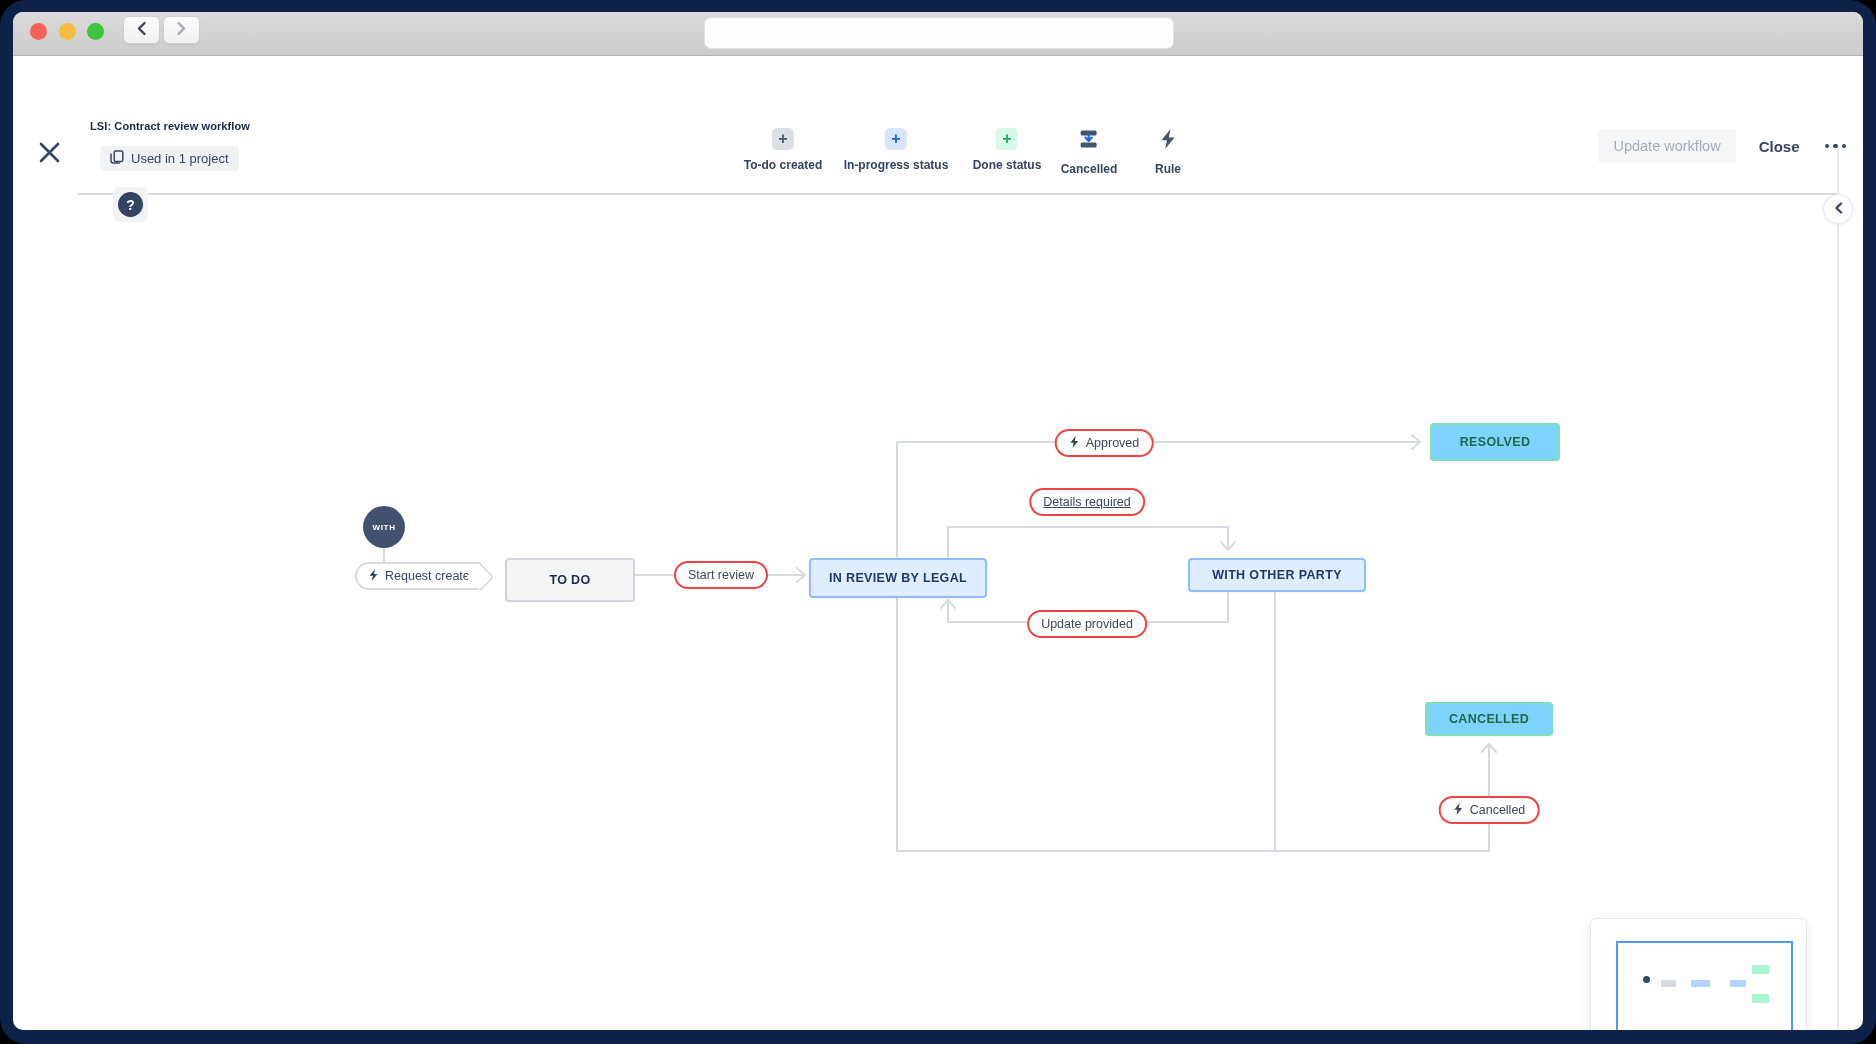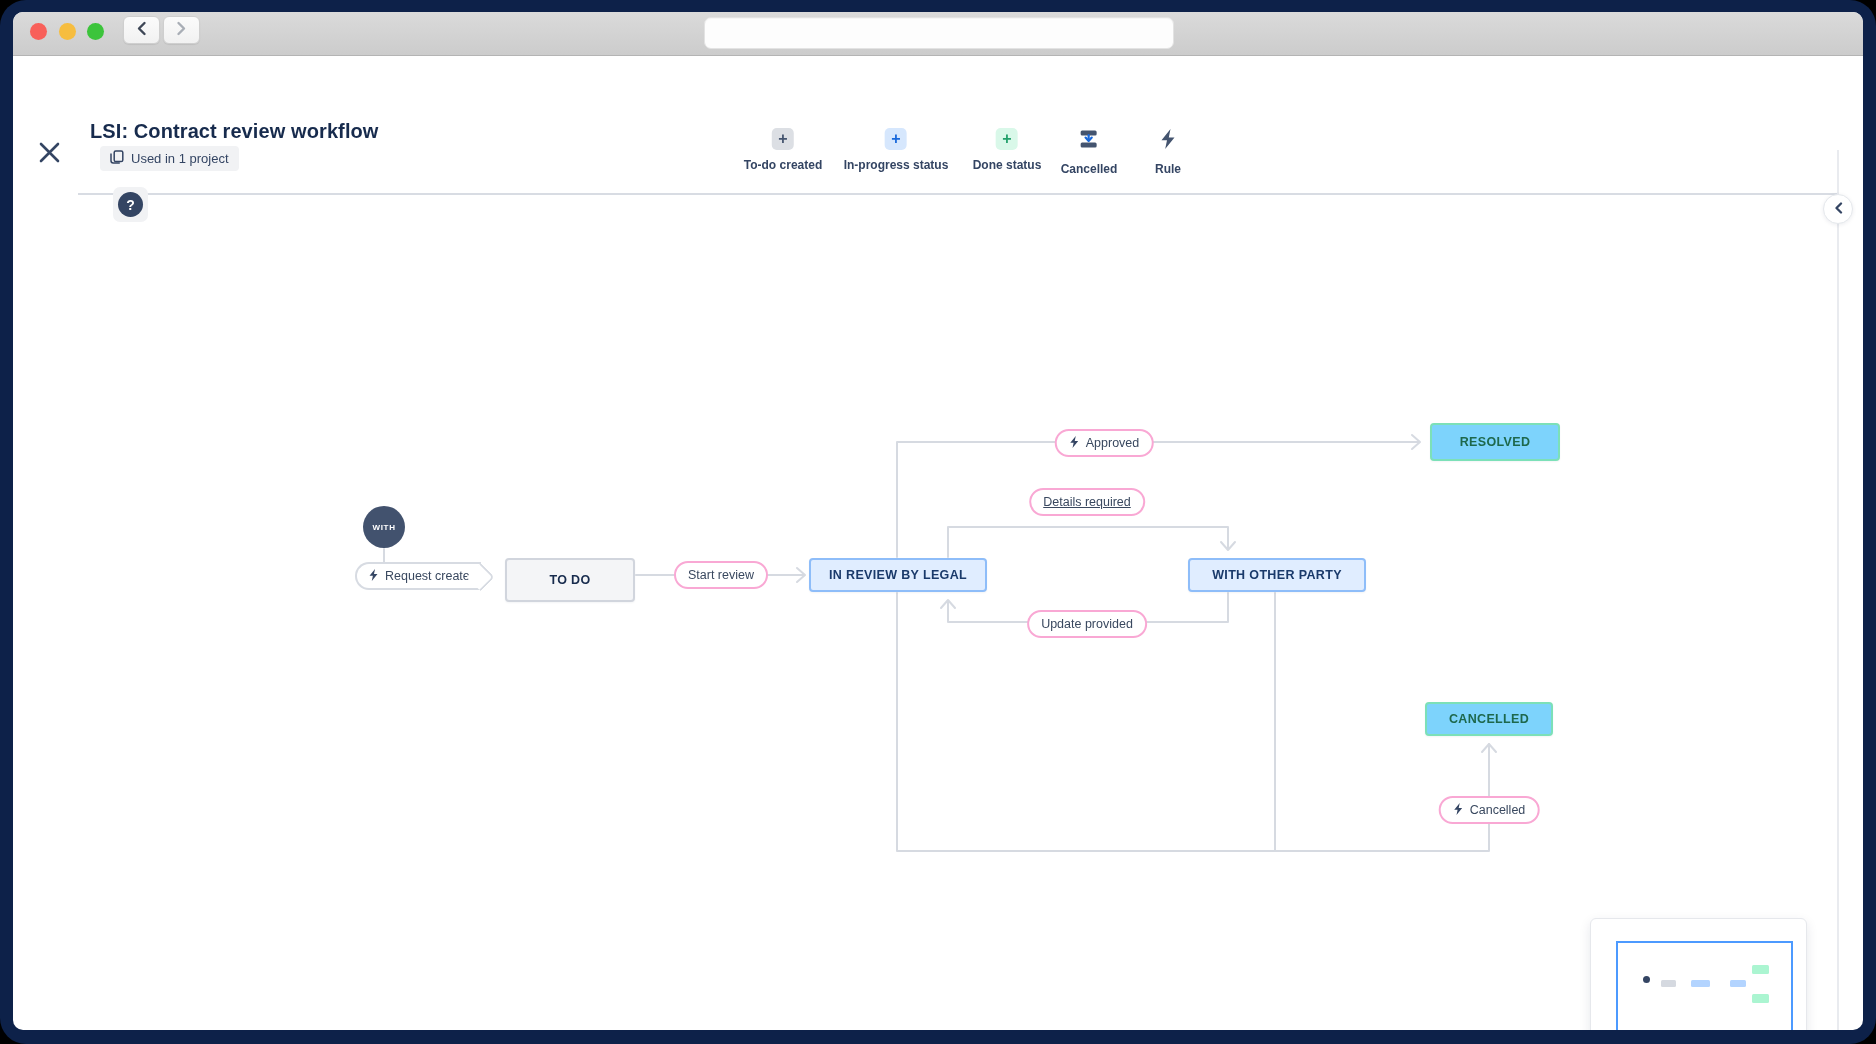--- a/index.html
+++ b/index.html
@@ -18,21 +18,21 @@
             border:1px solid #cfcfcf; border-radius:6px; display:flex; align-items:center; justify-content:center;
             box-shadow:0 1px 1px rgba(0,0,0,.08); }
   .navbtn.back { left:110px; }
   .navbtn.fwd { left:150px; }
   .urlbar { position:absolute; left:691px; top:5px; width:470px; height:32px; background:#fdfdfd;
             border:1px solid #e3e3e3; border-radius:7px; box-shadow:inset 0 1px 1px rgba(0,0,0,.03); }
 
   
   .header { position:absolute; left:0; top:44px; width:1850px; height:94px; background:#fff; }
   .close-x { position:absolute; left:23px; top:85px; width:26px; height:26px; display:flex; align-items:center; justify-content:center; cursor:pointer; }
-  .wf-title { position:absolute; left:77px; top:64px; font-size:20px; font-weight:bold; color:#172b4d; letter-spacing:.1px; }
+  .wf-title { position:absolute; left:77px; top:64px; font-size:11px; font-weight:bold; color:#172b4d; letter-spacing:.1px; }
   .badge { position:absolute; left:87px; top:90px; height:25px; background:#f1f2f4; border-radius:4px;
            display:flex; align-items:center; gap:7px; padding:0 10px; color:#344563; font-size:13px; font-weight:500; }
   .toolbar-item { position:absolute; top:72px; transform:translateX(-50%); display:flex; flex-direction:column; align-items:center; gap:8px; cursor:pointer; }
   .ticon { width:22px; height:22px; border-radius:5px; display:flex; align-items:center; justify-content:center; }
   .ticon.gray { background:#dcdfe4; }
   .ticon.blue { background:#d6e7fd; }
   .ticon.green { background:#d9f8e9; }
   .plus { font-size:16px; font-weight:bold; line-height:1; }
   .plus.navy { color:#44546f; } .plus.bluec { color:#1868db; } .plus.greenc { color:#22a06b; }
   .tlabel { font-size:12px; font-weight:600; color:#344563; white-space:nowrap; }
@@ -57,21 +57,21 @@
   
   svg.connectors { position:absolute; left:0; top:0; pointer-events:none; }
   .start-node { position:absolute; left:350px; top:494px; width:42px; height:42px; border-radius:50%; background:#42526e;
                 color:#fff; font-size:8px; font-weight:bold; letter-spacing:.7px; display:flex; align-items:center; justify-content:center; cursor:pointer; }
   .status { position:absolute; display:flex; align-items:center; justify-content:center; border-radius:4px;
             font-weight:bold; font-size:12.5px; letter-spacing:.35px; border:2px solid; cursor:pointer;
             box-shadow:0 1px 2px rgba(23,43,77,.05); white-space:nowrap; }
   .st-gray { background:#f4f5f7; border-color:#d1d5dd; color:#172b4d; }
   .st-blue { background:#e0edff; border-color:#8ebdf9; color:#1a3a6b; }
   .st-green { background:#7dd3fc; border-color:#7ce0b8; color:#1e684c; }
-  .tpill { position:absolute; height:28px; background:#fff; border:2px solid #f9a8d4; border-radius:15px;
+  .tpill { position:absolute; height:28px; background:#fff; border:2px solid #ef4444; border-radius:15px;
            display:flex; align-items:center; justify-content:center; gap:6px; padding:0 12px;
            font-size:12.5px; font-weight:500; color:#39485f; cursor:pointer; white-space:nowrap; }
   .tpill.centered { transform:translateX(-50%); }
   .arrow-pill { position:absolute; left:342px; top:550px; height:28px; background:#fff;
                 border:2px solid #d7dbe2; border-right:none; border-radius:15px 0 0 15px;
                 display:flex; align-items:center; gap:6px; padding:0 4px 0 11px;
                 font-size:12.5px; font-weight:500; color:#39485f; cursor:pointer; white-space:nowrap; }
   .arrow-tip { position:absolute; right:-10px; top:3.2px; width:19.5px; height:19.5px; background:#fff;
                border-top:2px solid #d7dbe2; border-right:2px solid #d7dbe2; border-top-right-radius:5px;
                transform:rotate(45deg); }
@@ -160,20 +160,29 @@
       </div>
       <div class="toolbar-item" style="left:1155px">
         <span>
           <svg width="18" height="22" viewBox="0 0 18 22">
               <path d="M11.5 1 L2.5 12.3 H8 L6.2 21 L15.5 9.5 H9.8 L11.5 1 Z" fill="#44546f"></path>
             </svg>
         </span>
         <div class="tlabel">Rule</div>
       </div>
 
+      <div class="hactions">
+        <div class="btn-disabled">Update workflow</div>
+        <div class="close-lbl">Close</div>
+        <div class="dots">
+          <i></i>
+            <i></i>
+            <i></i>
+        </div>
+      </div>
       <div class="hdr-divider"></div>
     </div>
 
     <div class="right-divider"></div>
     <div class="collapse-btn">
       <span>
         <svg width="9" height="12" viewBox="0 0 9 12">
             <path d="M7 1.5 L2.5 6 L7 10.5" stroke="#344563" stroke-width="2.3" fill="none" stroke-linecap="round" stroke-linejoin="round"></path>
           </svg>
       </span>
@@ -207,21 +216,21 @@
           </svg>
       </span>
       <span>Request created</span>
       <span class="arrow-tip"></span>
     </div>
 
     <div class="status st-gray" style="left:492px; top:546px; width:130px; height:44px;">TO DO</div>
 
     <div class="tpill centered" style="left:708px; top:549px;">Start review</div>
 
-    <div class="status st-blue" style="left:796px; top:546px; width:178px; height:34px;">IN REVIEW BY LEGAL</div>
+    <div class="status st-blue" style="left:796px; top:546px; width:178px; height:40px;">IN REVIEW BY LEGAL</div>
 
     <div class="status st-blue" style="left:1175px; top:546px; width:178px; height:34px;">WITH OTHER PARTY</div>
 
     <div class="status st-green" style="left:1417px; top:411px; width:130px; height:38px;">RESOLVED</div>
 
     <div class="status st-green" style="left:1412px; top:690px; width:128px; height:34px;">CANCELLED</div>
 
     <div class="tpill centered" style="left:1091px; top:417px;">
       <span>
         <svg width="11" height="14" viewBox="0 0 18 22">

